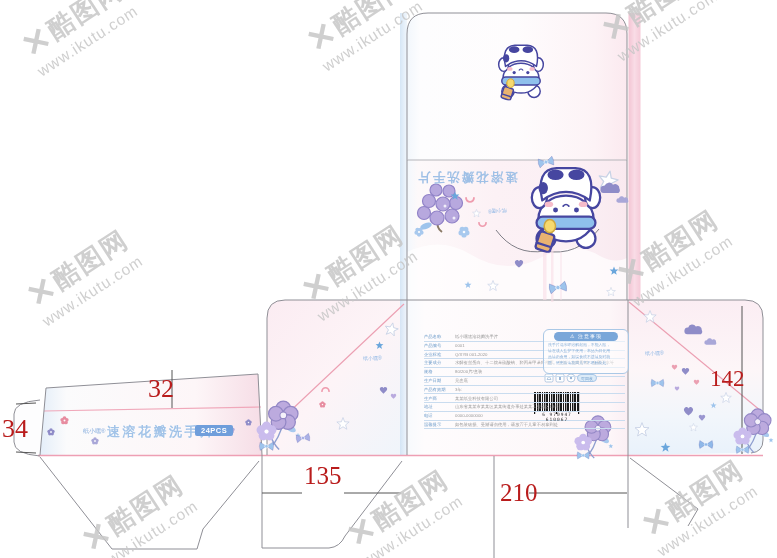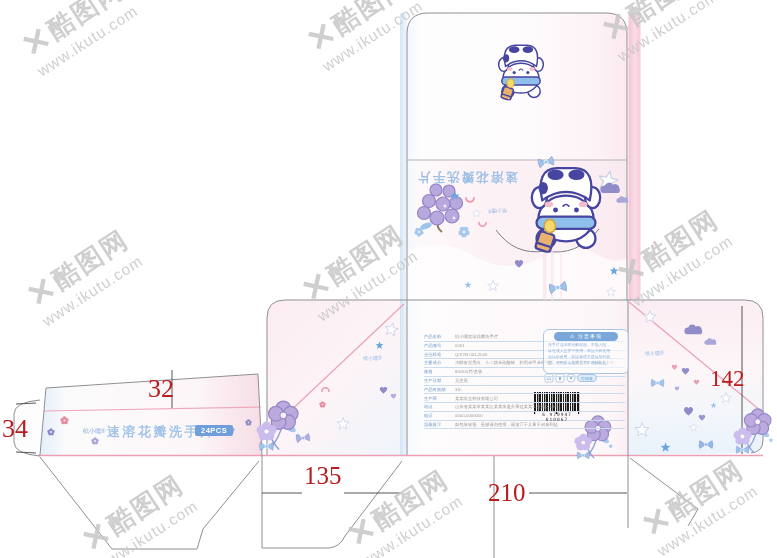--- a/index.html
+++ b/index.html
@@ -371,21 +371,21 @@
     <div class="wm-url">www.ikutu.com</div>
   </div>
   <div class="wm" style="left:640px;top:480px;">
     <div class="wm-top"><span class="wm-x">✕</span><span>酷图网</span></div>
     <div class="wm-url">www.ikutu.com</div>
   </div>
 
   <div class="dim" style="left:148px;top:374px;font-size:26px;">32</div>
   <div class="dim" style="left:2px;top:414px;font-size:26px;">34</div>
   <div class="dim" style="left:304px;top:462px;font-size:25px;">135</div>
-  <div class="dim" style="left:488px;top:479px;font-size:25px;">210</div>
+  <div class="dim" style="left:500px;top:479px;font-size:25px;">210</div>
   <div class="dim" style="left:710px;top:366px;font-size:23px;">142</div>
 
   <div class="brand-sm" style="left:83px;top:427px;">纸小嘿®</div>
   <div class="strip-title" style="left:107px;top:423px;">速溶花瓣洗手片</div>
   <div class="badge" style="left:195px;top:425px;">24PCS</div>
 
   <div class="back-title flip" style="left:412px;top:168px;width:110px;text-align:center;">速溶花瓣洗手片</div>
   <div class="brand-xs flip" style="left:488px;top:208px;">纸小嘿®</div>
 
   <div class="brand-xs" style="left:363px;top:355px;">纸小嘿®</div>

